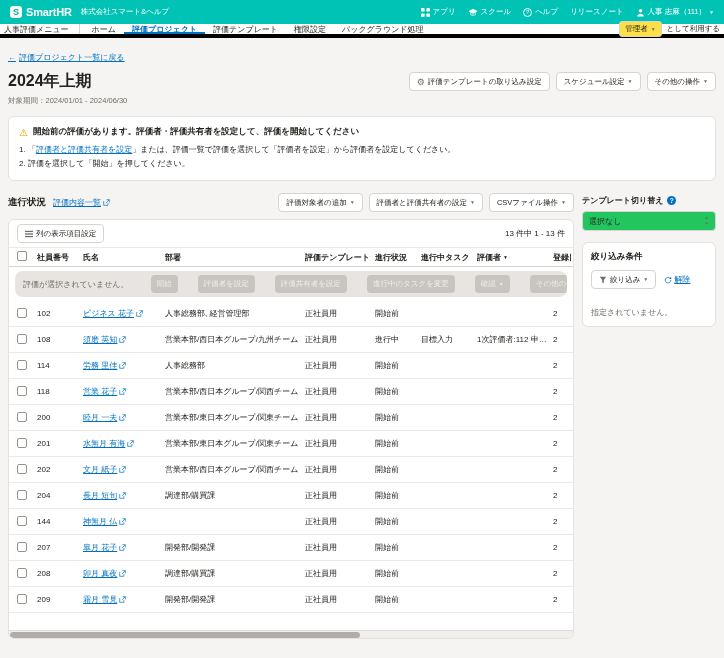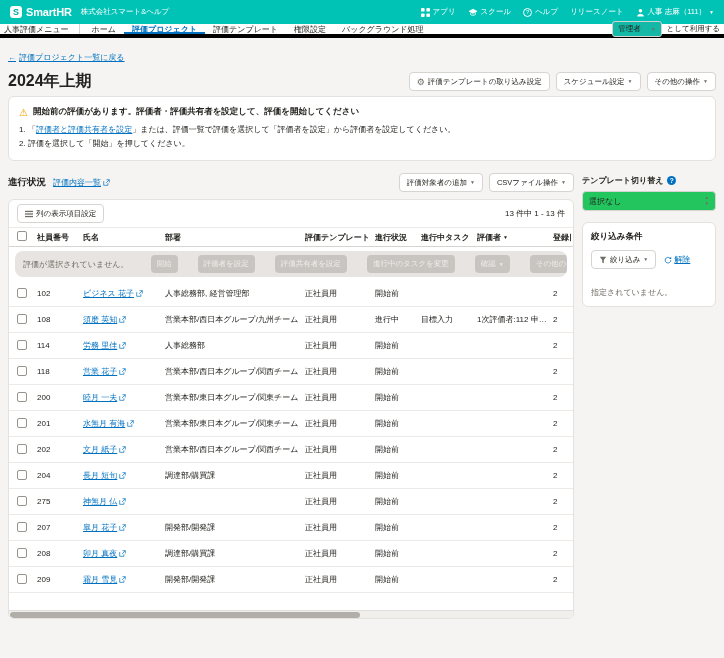--- a/index.html
+++ b/index.html
@@ -18,21 +18,21 @@
 .tb-right{margin-left:auto;display:flex;align-items:center;gap:12px}
 .tb-item{display:flex;align-items:center;gap:3px;font-size:7.5px;color:#fff;cursor:pointer}
 .tb-item .caret{color:#fff}
 .help-circ{width:9px;height:9px;border:1px solid #fff;border-radius:50%;font-size:6px;display:flex;align-items:center;justify-content:center}
 
 .navbar{height:14px;background:#fff;border-bottom:4px solid #000000;display:flex;align-items:stretch;padding:0 4px;font-size:8px}
 .nv-menu{display:flex;align-items:center;padding-right:10px;border-right:1px solid #d6d3d0;margin-right:4px}
 .nv-tab{display:flex;align-items:center;padding:0 8px;color:#23221e;cursor:pointer}
 .nv-tab.active{color:#0071c1;font-weight:bold;box-shadow:inset 0 -2px 0 #0071c1}
 .nv-right{margin-left:auto;display:flex;align-items:center;gap:5px;font-size:7.5px}
-.role-select{display:flex;align-items:center;gap:10px;border:1px solid #d6d3d0;border-radius:3px;padding:2px 5px;background:#14b8a6;cursor:pointer}
+.role-select{display:flex;align-items:center;gap:3px;border:1px solid #d6d3d0;border-radius:3px;padding:2px 5px;background:#fde047;cursor:pointer}
 
 .main{padding:8px 8px 0}
 .back-link{display:inline-flex;align-items:center;gap:3px;font-size:8px;color:#0071c1;text-decoration:underline;margin-bottom:8px;cursor:pointer}
 .icon-back::before{content:"←";font-size:8px}
 .title-row{display:flex;align-items:center;margin-bottom:4px}
 .page-title{font-size:16px;font-weight:bold}
 .title-actions{margin-left:auto;display:flex;gap:6px}
 .btn{display:inline-flex;align-items:center;gap:3px;background:#fff;border:1px solid #d6d3d0;border-radius:4px;height:19px;padding:0 7px;font-size:7.5px;color:#23221e;cursor:pointer;white-space:nowrap}
 .icon-gear::before{content:"⚙";font-size:9px;color:#706d65}
 .period{font-size:7.5px;color:#706d65;margin-bottom:10px}
@@ -169,20 +169,21 @@
         <span>スケジュール設定</span>
         <span class="caret"></span>
       </button>
       <button class="btn">
         <span>その他の操作</span>
         <span class="caret"></span>
       </button>
     </div>
   </div>
 
+  <div class="period">対象期間：2024/01/01 - 2024/06/30</div>
 
   
   <section class="notice">
     <div class="notice-title">
       <span class="icon-warn"></span>
       <span>開始前の評価があります。評価者・評価共有者を設定して、評価を開始してください</span>
     </div>
     <div class="notice-steps">
       <div><span>1. 「</span><a class="inline-link">評価者と評価共有者を設定</a><span>」または、評価一覧で評価を選択して「評価者を設定」から評価者を設定してください。</span></div>
       <div>2. 評価を選択して「開始」を押してください。</div>
@@ -202,20 +203,24 @@
               <path d="M5 1h4v4" fill="none" stroke="#0071c1"></path>
               <path d="M9 1L4.5 5.5" stroke="#0071c1"></path>
             </svg>
         </a>
         <div class="toolbar-btns">
           <button class="btn">
             <span>評価対象者の追加</span>
               <span class="caret"></span>
           </button>
           <button class="btn">
+            <span>評価者と評価共有者の設定</span>
+              <span class="caret"></span>
+          </button>
+          <button class="btn">
             <span>CSVファイル操作</span>
               <span class="caret"></span>
           </button>
         </div>
       </div>
 
       <div class="table-card">
         <div class="card-head">
           <button class="btn">
             <span class="ic">
@@ -419,21 +424,21 @@
     </span>
     <span class="cell c-dept">調達部/購買課</span>
     <span class="cell c-tpl">正社員用</span>
     <span class="cell c-status">開始前</span>
     <span class="cell c-task"></span>
     <span class="cell c-eval"></span>
     <span class="cell c-date">2</span>
   </div>
             <div class="trow">
     <span class="cell c-cb"><span class="cb"></span></span>
-    <span class="cell c-id">275</span>
+    <span class="cell c-id">144</span>
     <span class="cell c-name">
       <a class="name-link">
         <span>神無月 仏</span>
         <svg width="7" height="7" viewBox="0 0 10 10">
                     <path d="M1 3v6h6V6" fill="none" stroke="#0071c1"></path>
                     <path d="M5 1h4v4" fill="none" stroke="#0071c1"></path>
                     <path d="M9 1L4.5 5.5" stroke="#0071c1"></path>
                   </svg>
       </a>
     </span>

